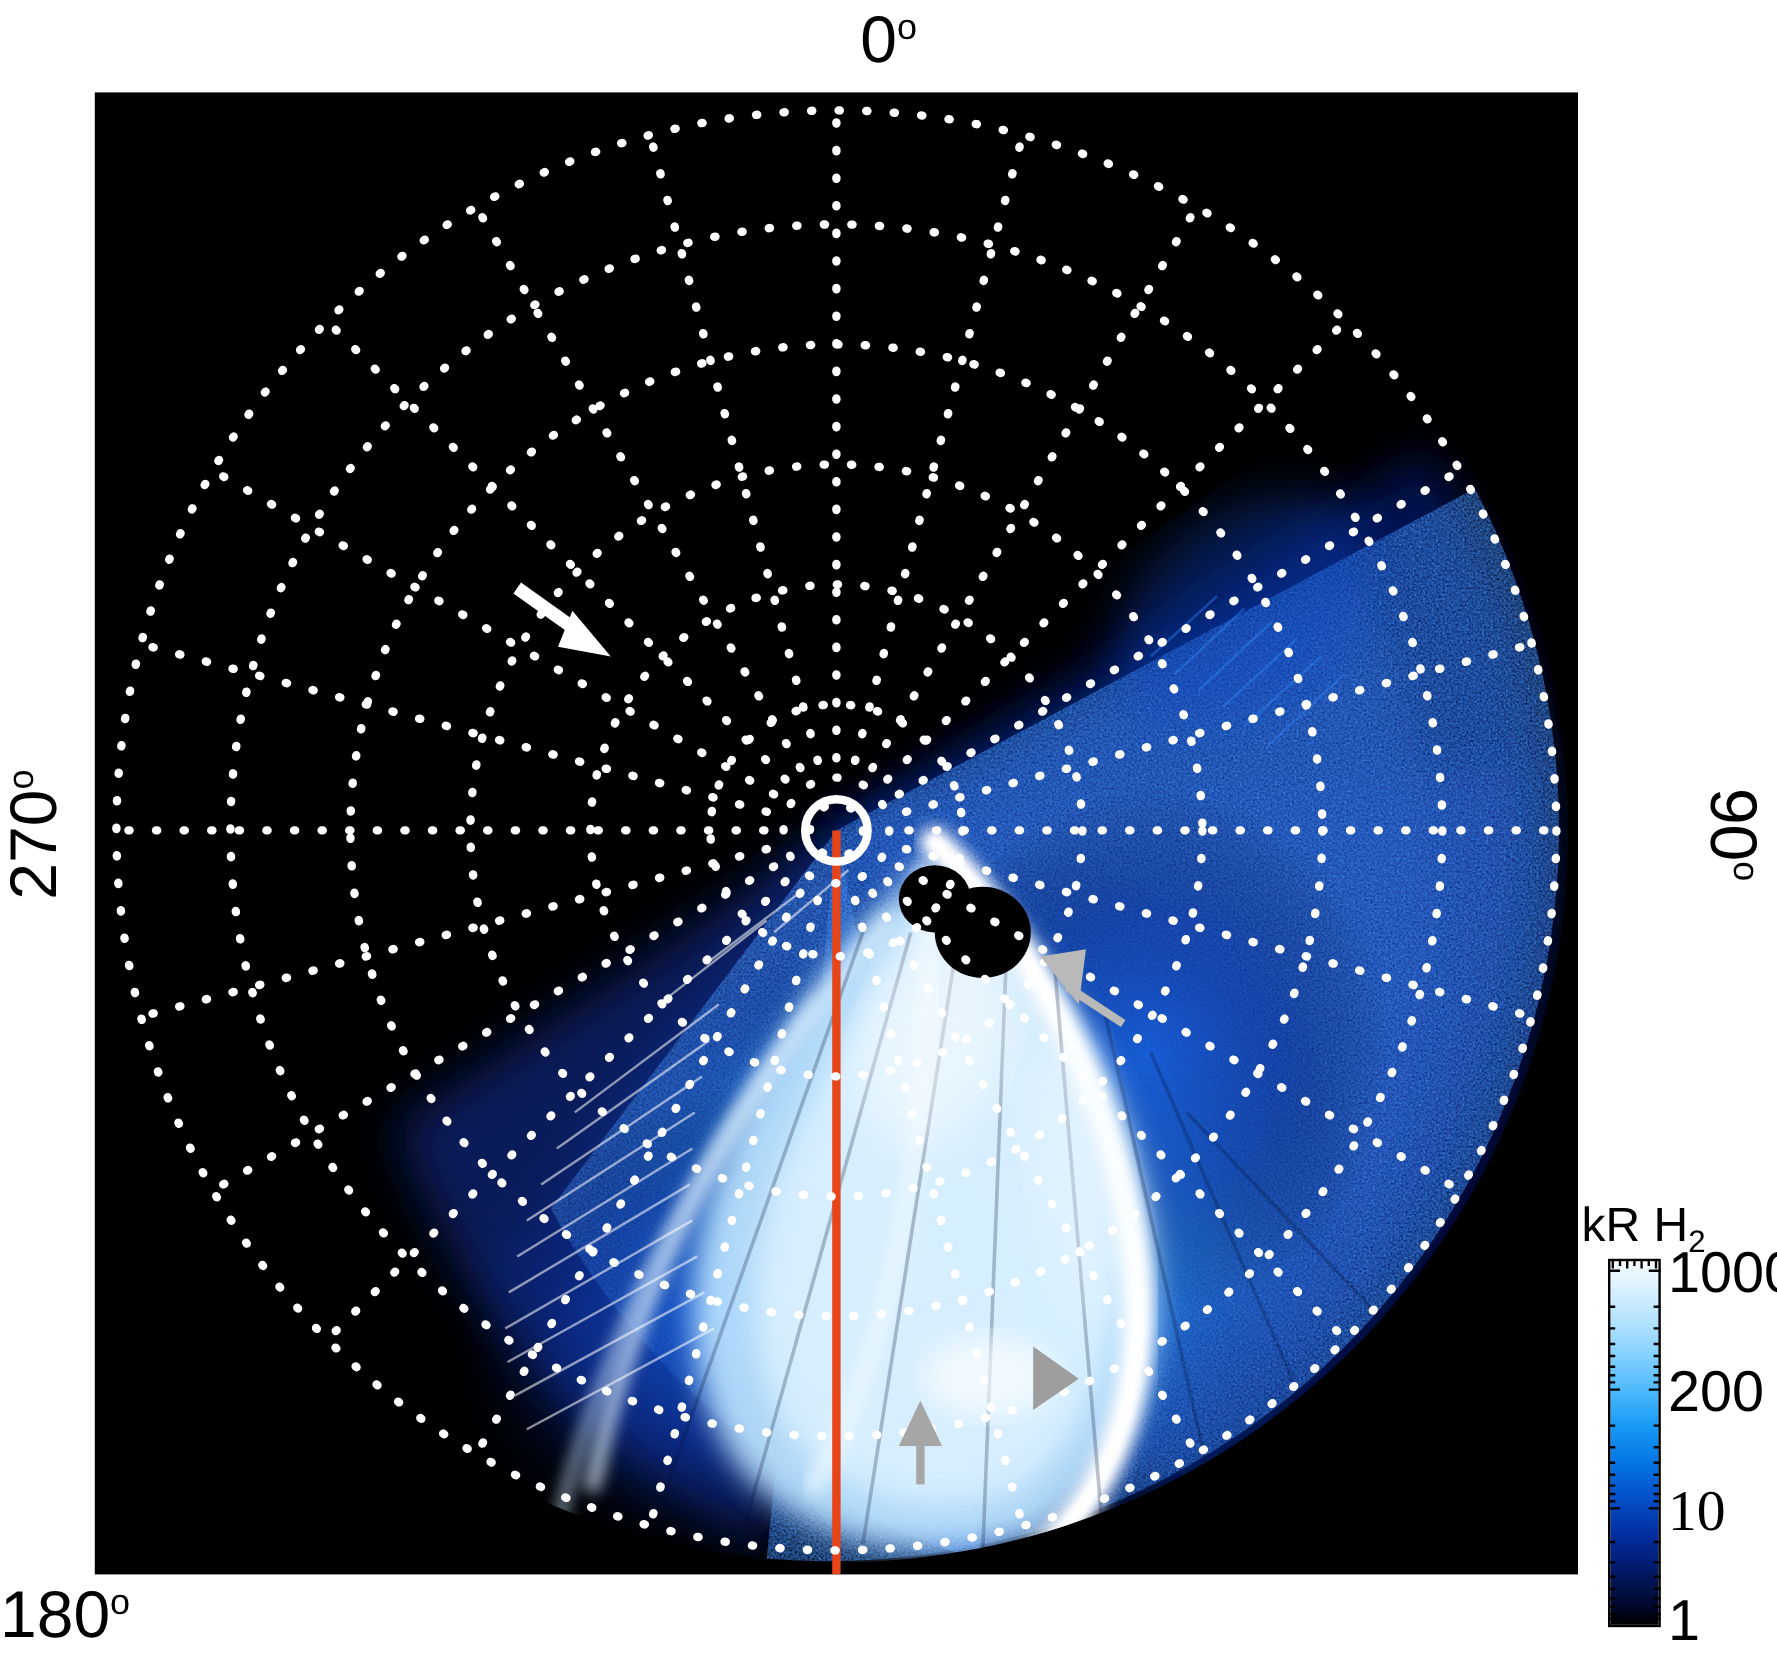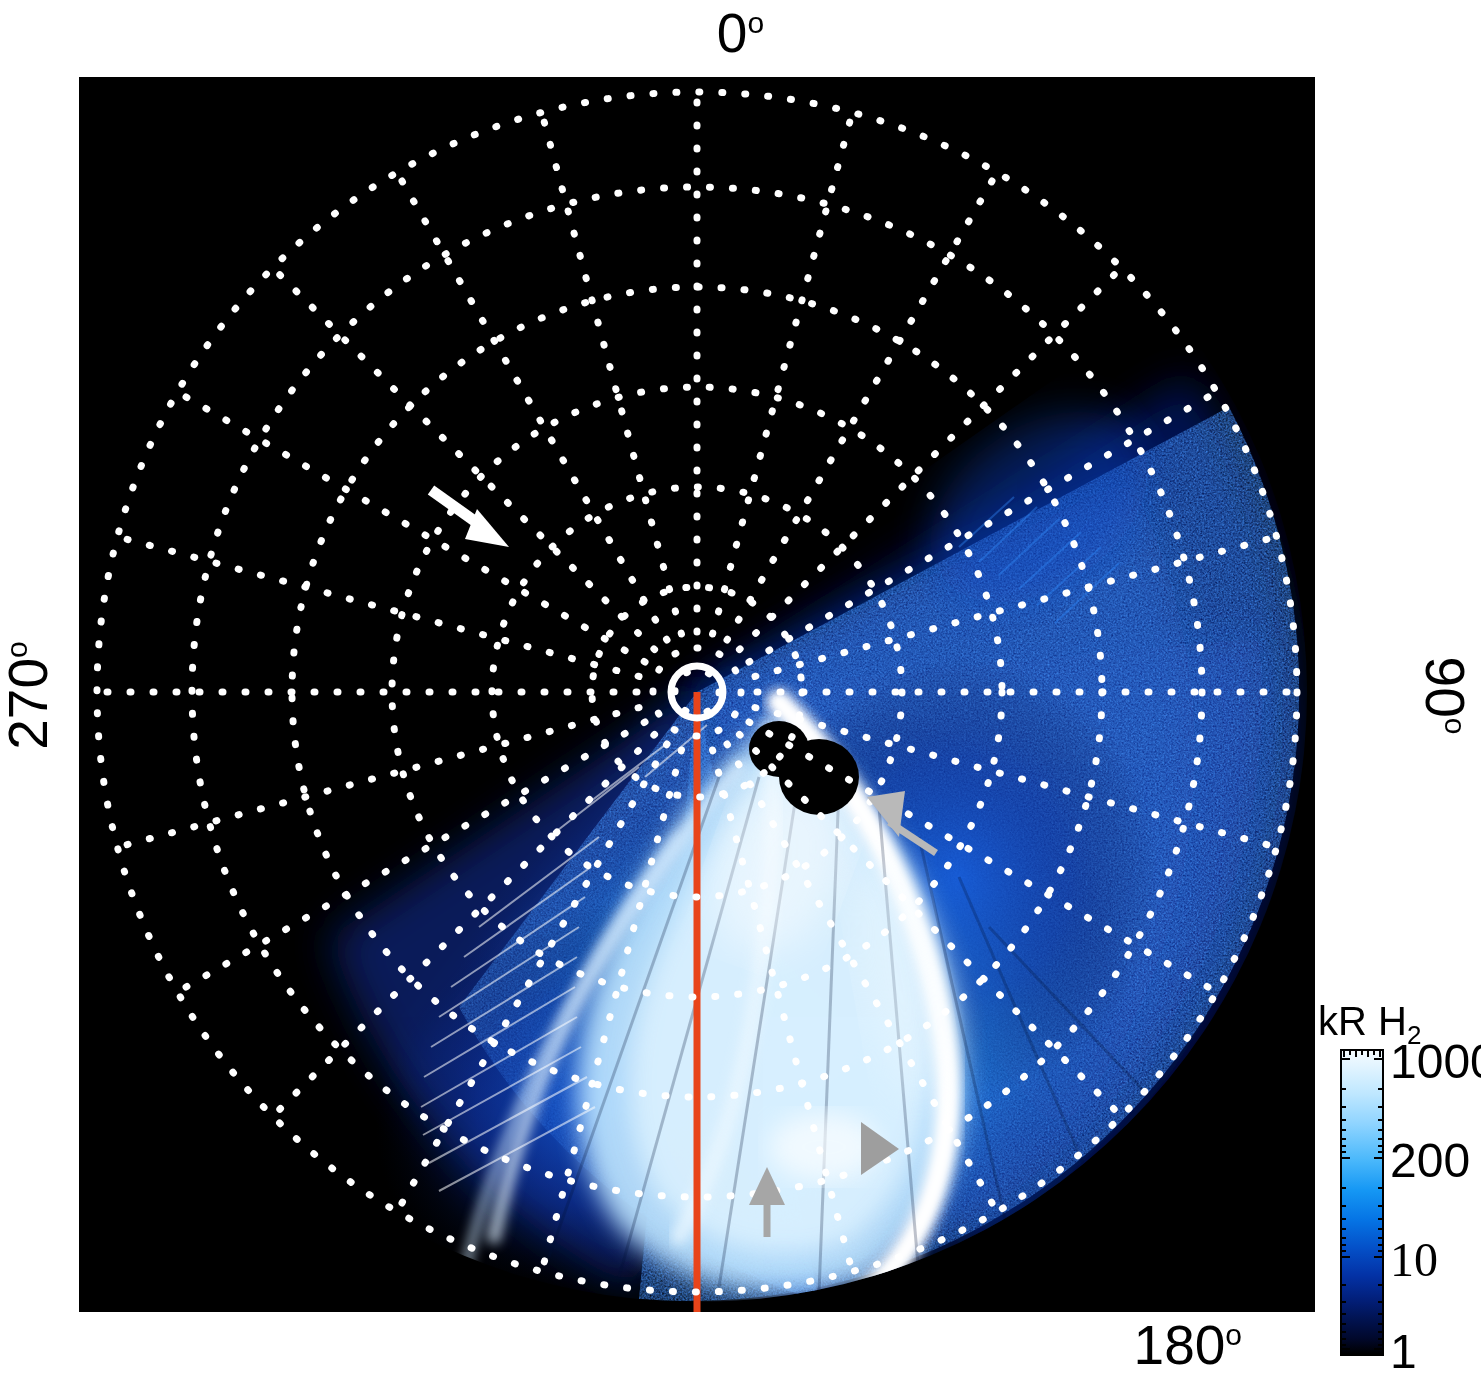--- a/index.html
+++ b/index.html
@@ -23,21 +23,21 @@
     position:absolute;
     font-size:55px;
     font-family:"Liberation Sans","DejaVu Sans",sans-serif;
     color:#000;
     white-space:nowrap;
     line-height:1;
   }
   .axlabel .deg{font-size:30px;vertical-align:super;}
 
   #lab-top{left:0;top:6px;width:1481px;text-align:center;}
-  #lab-bottom{left:0;top:1318px;width:1242px;text-align:right;}
+  #lab-bottom{left:0;top:1318px;width:1242px;text-align:left;}
   #lab-left{
     left:-52px;top:668px;width:160px;text-align:center;
     transform:rotate(-90deg);transform-origin:50% 50%;
   }
   #lab-right{
     left:1364px;top:668px;width:160px;text-align:center;
     transform:rotate(90deg);transform-origin:50% 50%;
   }
 
   

